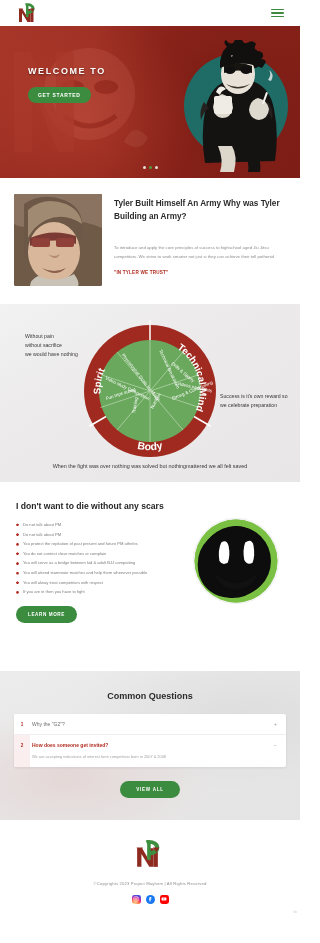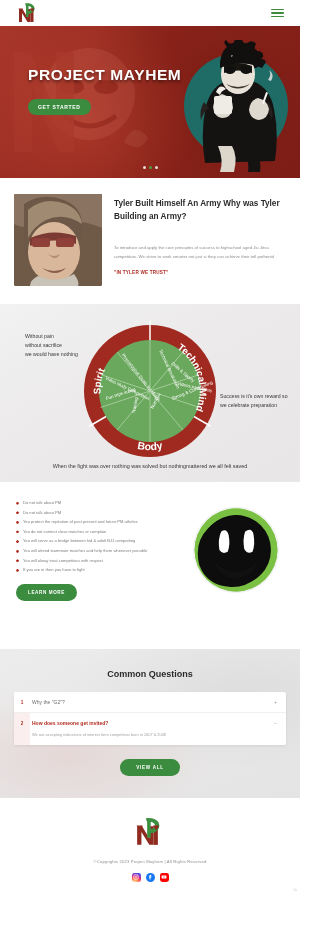--- a/index.html
+++ b/index.html
@@ -181,21 +181,21 @@
       <svg viewBox="0 0 190 150">
         <circle cx="95" cy="62" r="46" fill="#e08070"></circle>
         <ellipse cx="78" cy="55" rx="12" ry="7" fill="#6b1410"></ellipse>
         <ellipse cx="112" cy="55" rx="12" ry="7" fill="#6b1410"></ellipse>
         <path d="M70 84 Q95 104 122 84" stroke="#6b1410" stroke-width="5" fill="none"></path>
         <path d="M20 20 L20 120 L38 120 L38 55 L64 120 L80 120 L80 20 L62 20 L62 80 L36 20 Z" fill="#c05040" opacity=".8"></path>
         <path d="M130 110 q10 -22 24 -4 q-8 16 -24 4" fill="#d8a090" opacity=".7"></path>
       </svg>
     </div>
     <div class="hero-content">
-      <div class="hero-title">PROJECT MAYHEM</div>
+      <div class="welcome">WELCOME TO</div>
       <button class="btn-started">GET STARTED</button>
     </div>
     <div class="hero-photo">
       <div class="teal-circle"></div>
       <svg class="hero-figure" viewBox="0 0 112 132">
 
         <path d="M48 8 q-6 -6 -2 -8 q4 6 8 2 q2 -7 8 -4 q0 6 5 5 q6 -4 9 1 q-3 5 1 7 q7 0 6 6 q-4 3 -1 7 l-6 4 -30 -2 Z" fill="#12100f"></path>
 
         <path d="M26 66 q6 -22 24 -26 l22 1 q18 6 22 28 q5 24 1 52 l-70 2 q-5 -30 1 -57 Z" fill="#141312"></path>
         <path d="M24 62 q-5 8 -3 18 q3 -9 8 -12 Z" fill="#26211f"></path>
@@ -305,20 +305,21 @@
           <text transform="translate(40,84) rotate(26)">Video study Competition</text>
           <text transform="translate(62,52) rotate(52)">Physiological Goals for Match</text>
         </g>
       </svg>
     </div>
     <div class="wheel-note note-b">When the fight was over nothing was solved but nothingmattered we all felt saved</div>
   </div>
 
   <div class="scars">
     <div class="scars-left">
+      <div class="scars-title">I don't want to die without any scars</div>
       <ul class="rules">
         <li class="rule">
             <span class="rule-bullet"></span>
             <span class="rule-text">Do not talk about PM</span>
           </li>
         <li class="rule">
             <span class="rule-bullet"></span>
             <span class="rule-text">Do not talk about PM</span>
           </li>
         <li class="rule">

